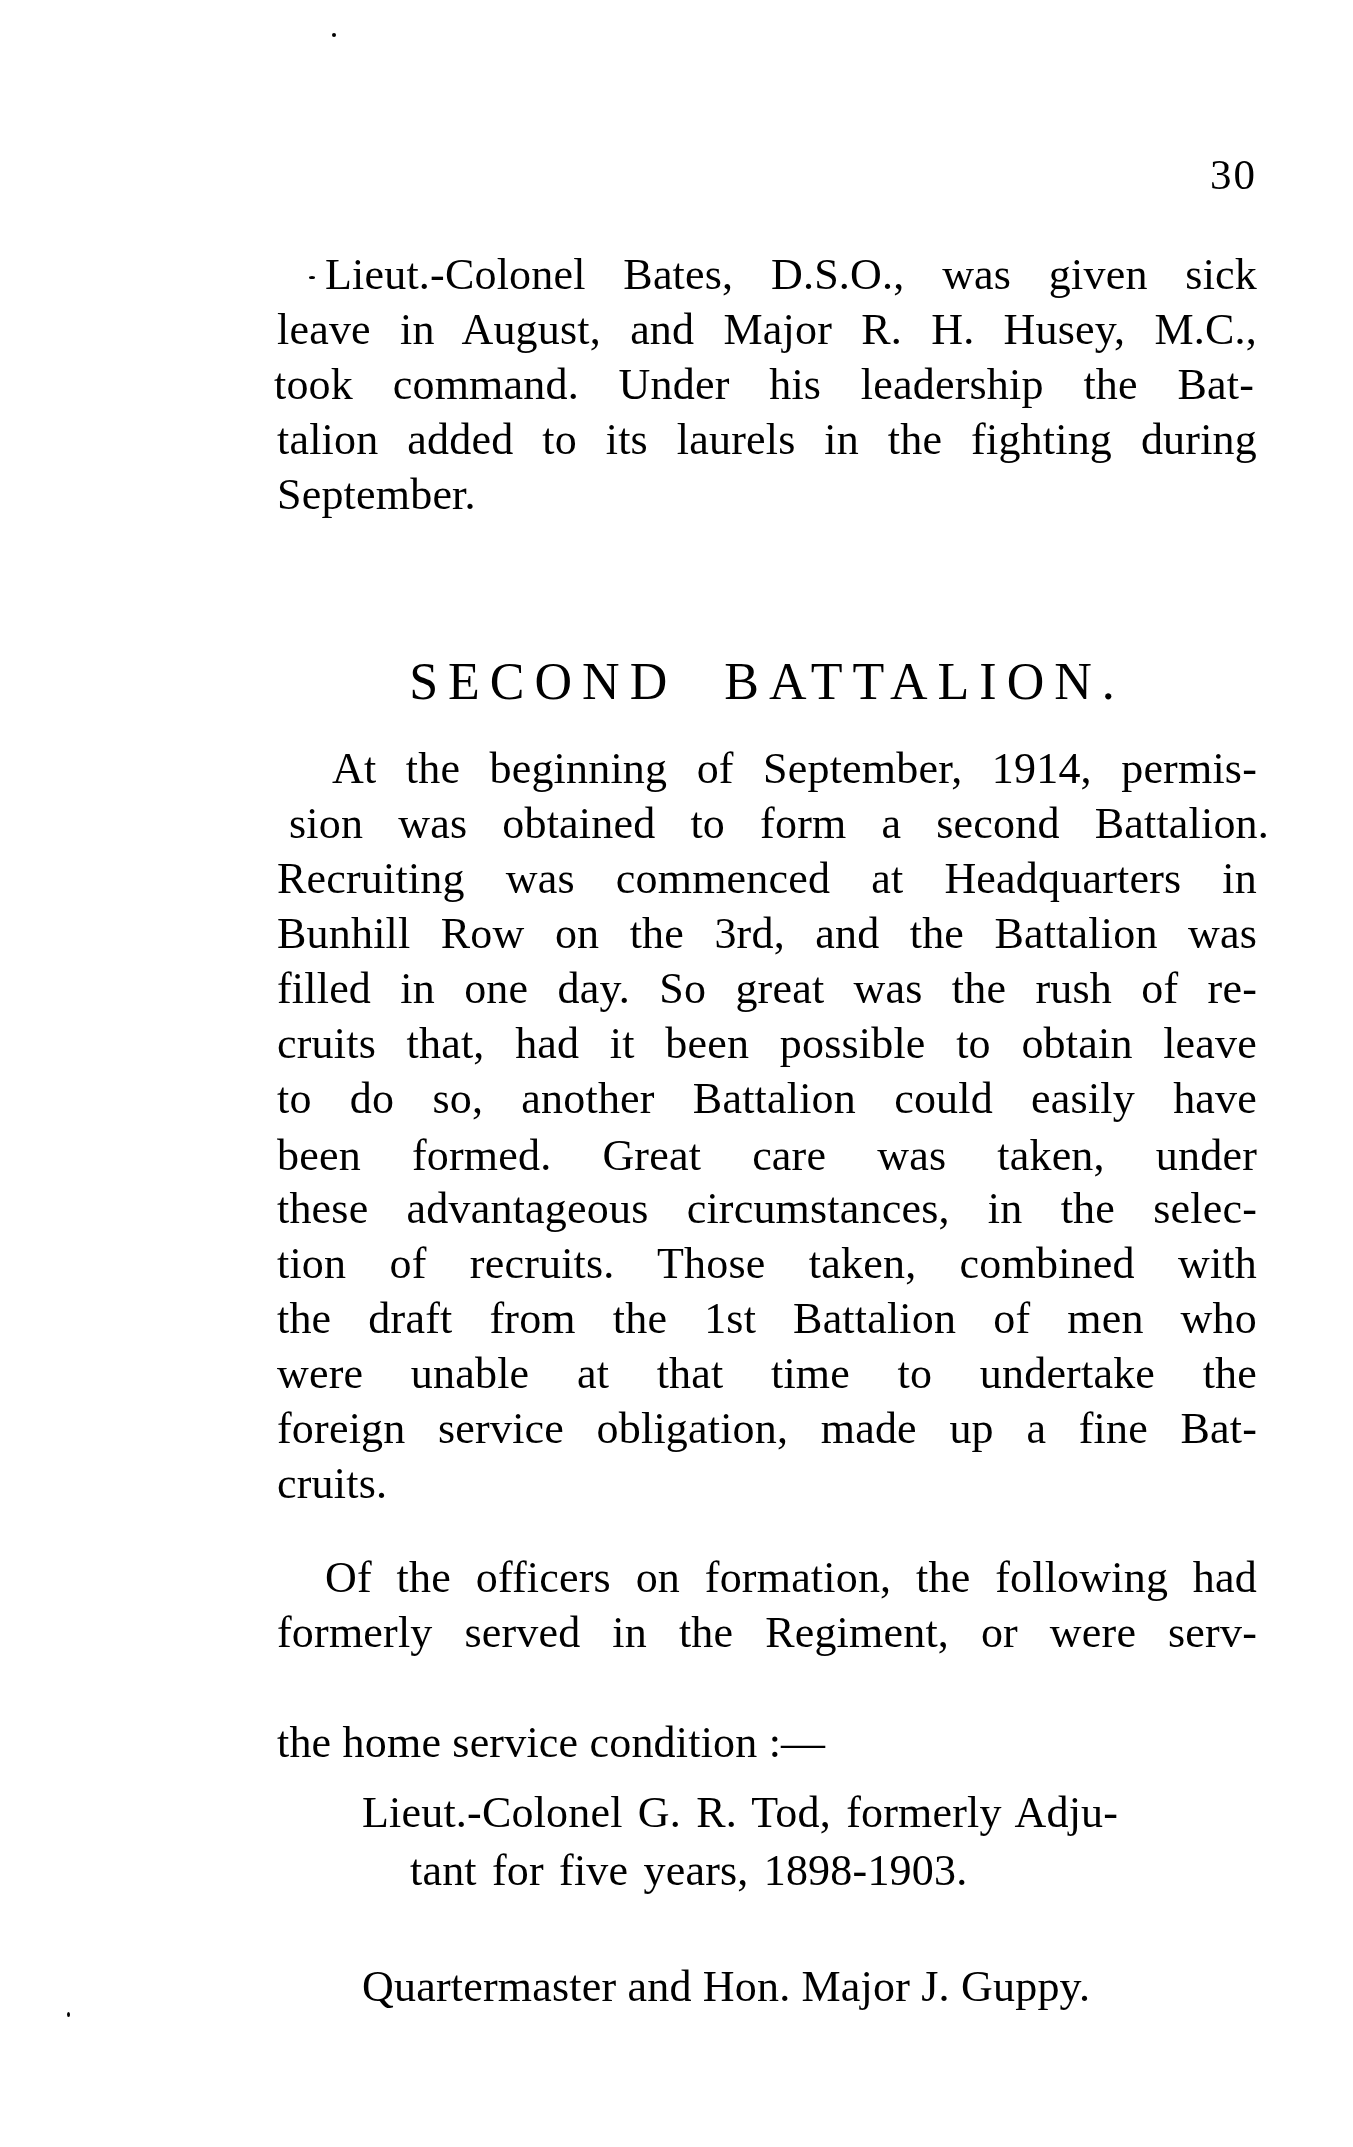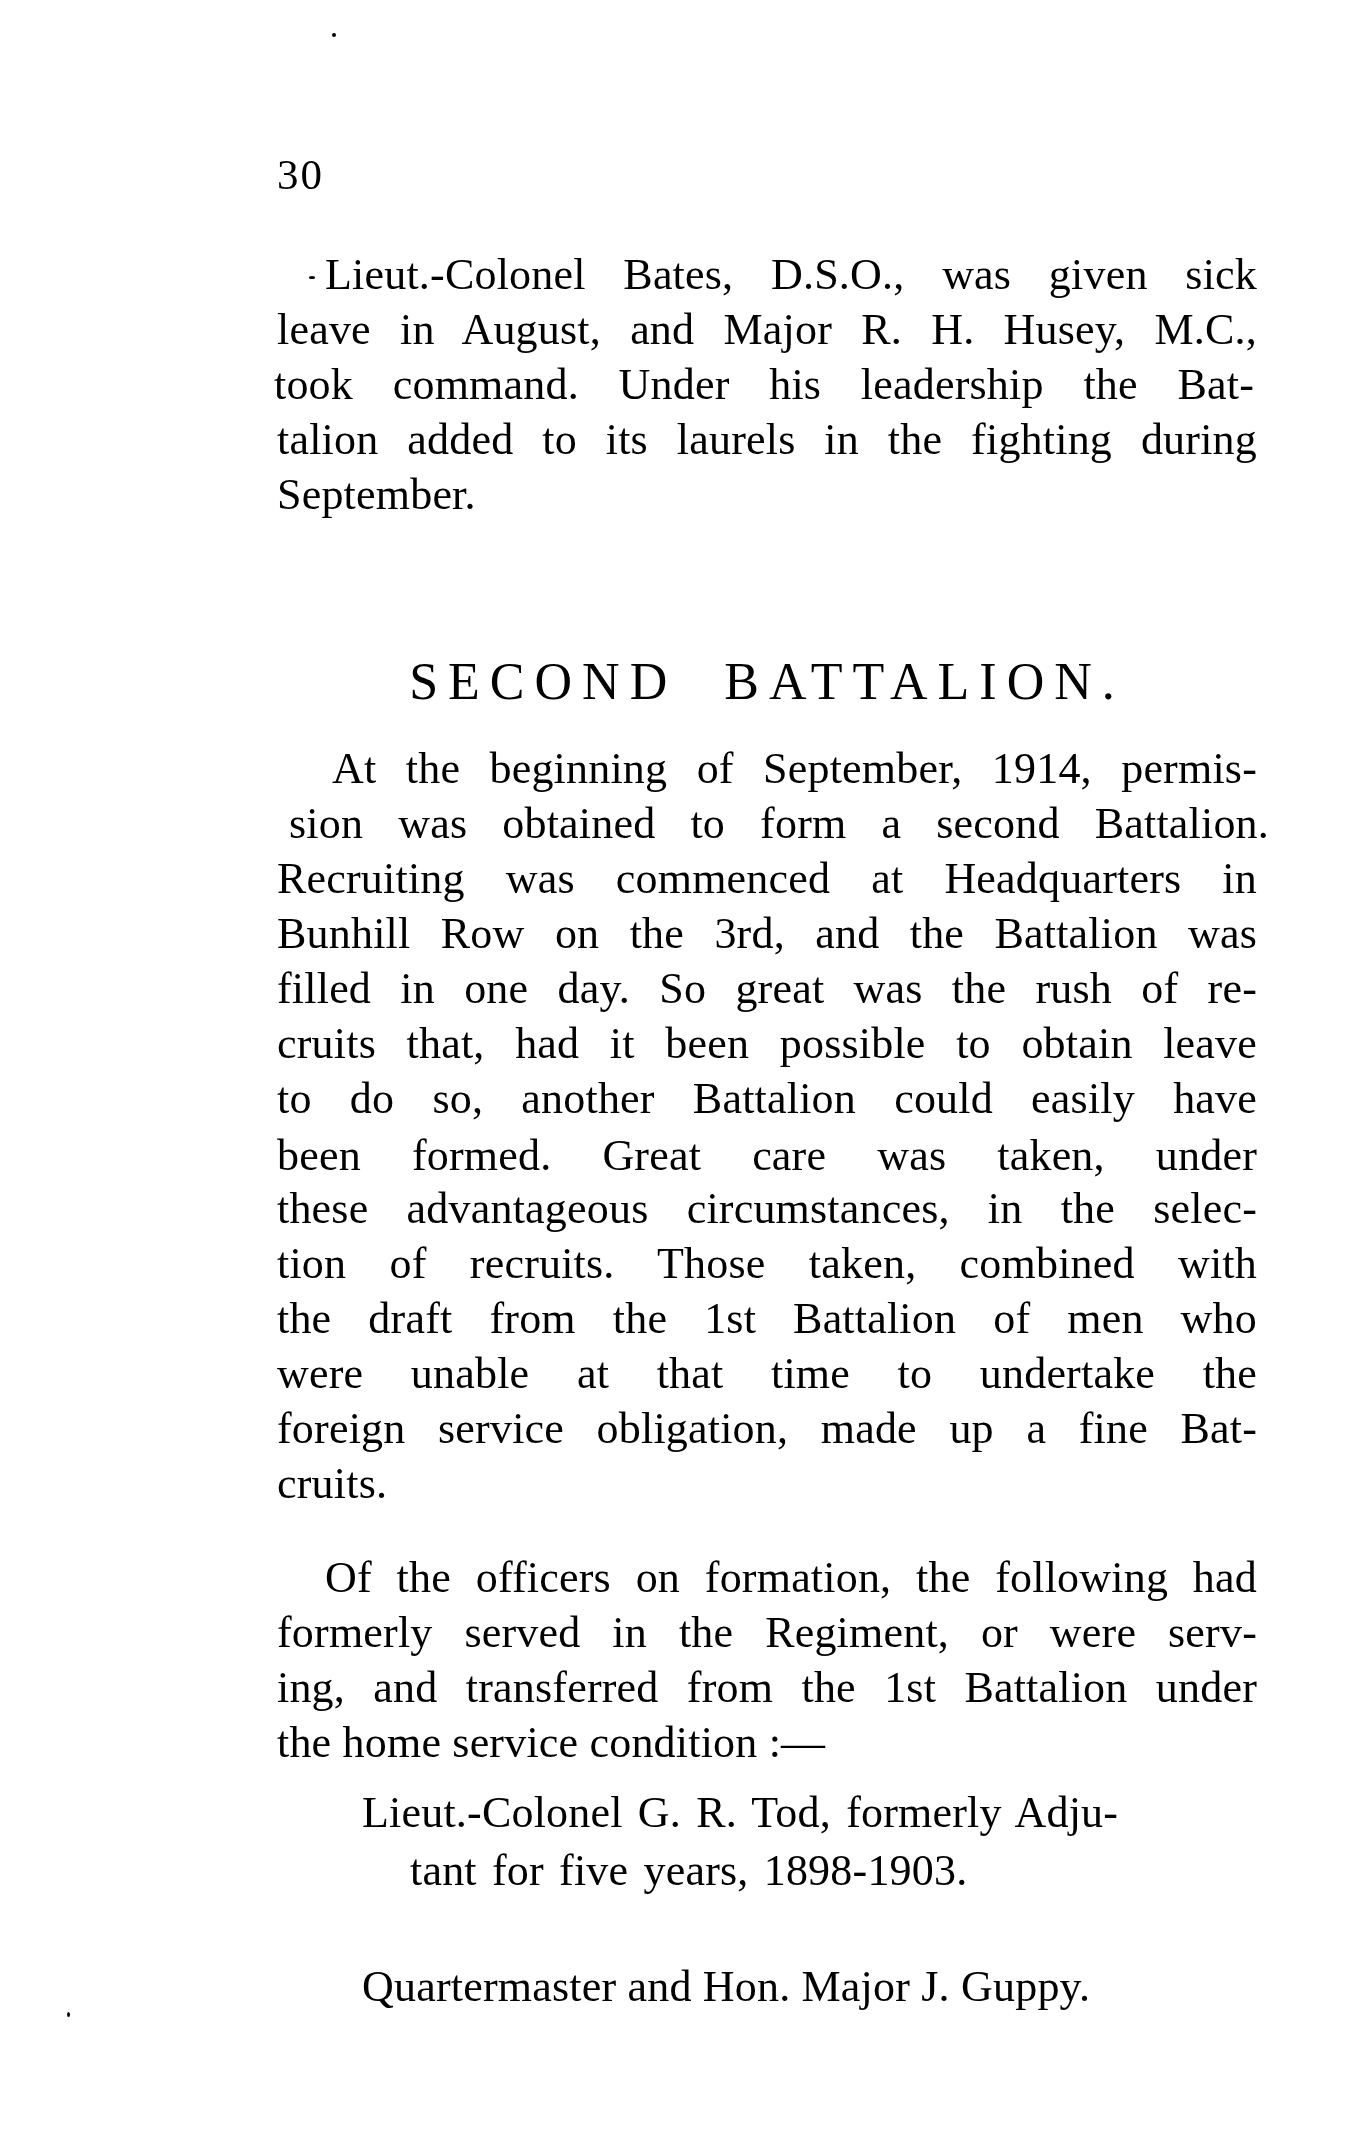--- a/index.html
+++ b/index.html
@@ -23,21 +23,21 @@
   .j{
     white-space:normal;
     text-align:justify;
     text-align-last:justify;
   }
   .pageno{
     position:absolute;
     left:277px;
     width:980px;
     top:150px;
-    text-align:left;
+    text-align:right;
     font-size:43px;
     letter-spacing:2px;
   }
   .heading{
     position:absolute;
     left:277px;
     width:980px;
     top:652px;
     text-align:center;
     font-size:52px;
@@ -80,20 +80,19 @@
   <div class="ln j" style="top:1128px;left:277px;width:980px;">been formed.  Great care was taken, under</div>
   <div class="ln j" style="top:1181px;left:277px;width:980px;">these advantageous circumstances, in the selec-</div>
   <div class="ln j" style="top:1236px;left:277px;width:980px;">tion of recruits.  Those taken, combined with</div>
   <div class="ln j" style="top:1291px;left:277px;width:980px;">the draft from the 1st Battalion of men who</div>
   <div class="ln j" style="top:1346px;left:277px;width:980px;">were unable at that time to undertake the</div>
   <div class="ln j" style="top:1401px;left:277px;width:980px;">foreign service obligation, made up a fine Bat-</div>
   <div class="ln" style="top:1456px;left:277px;">cruits.</div>
 
   <div class="ln j" style="top:1550px;left:325px;width:932px;">Of the officers on formation, the following had</div>
   <div class="ln j" style="top:1605px;left:277px;width:980px;">formerly served in the Regiment, or were serv-</div>
-  <div class="ln j" style="top:1660px;left:277px;width:980px;">ing, and transferred from the 1st Battalion under</div>
   <div class="ln" style="top:1715px;left:277px;">the home service condition :—</div>
 
   <div class="ln list-wide" style="top:1785px;left:362px;">Lieut.-Colonel G. R. Tod, formerly Adju-</div>
   <div class="ln list-wide" style="top:1843px;left:410px;">tant for five years, 1898-1903.</div>
   <div class="ln" style="top:1959px;left:362px;">Quartermaster and Hon. Major J. Guppy.</div>
 
 </div>
 
 </body></html>

